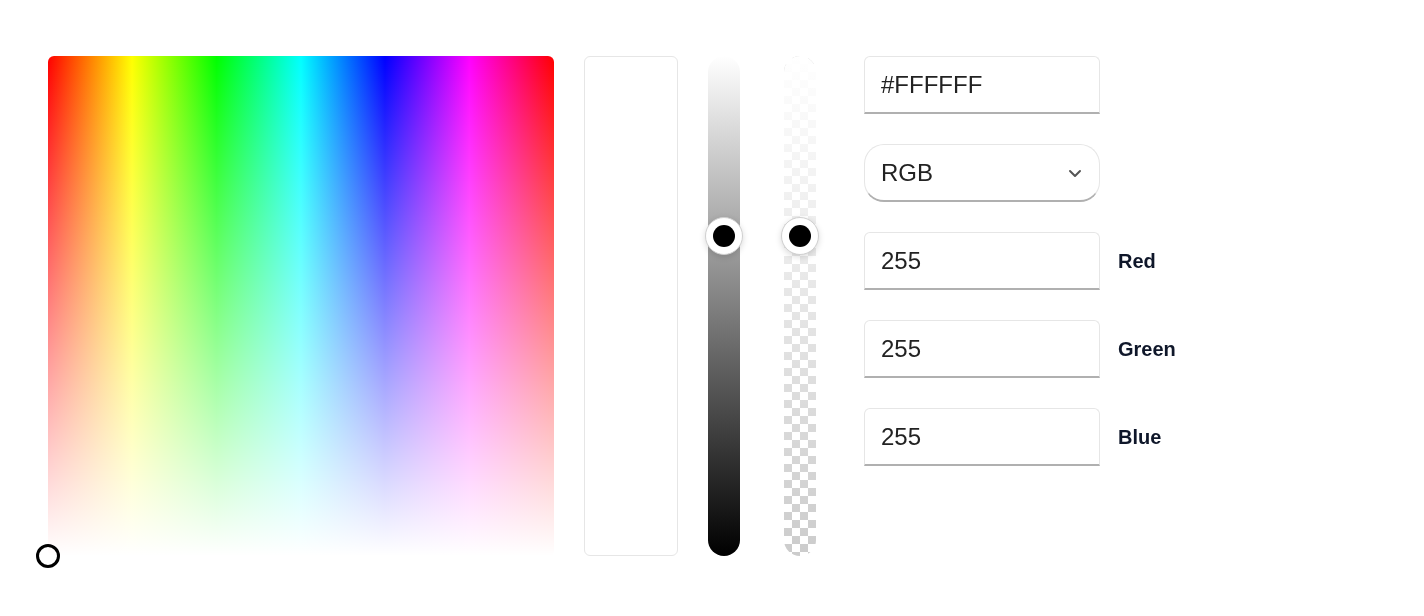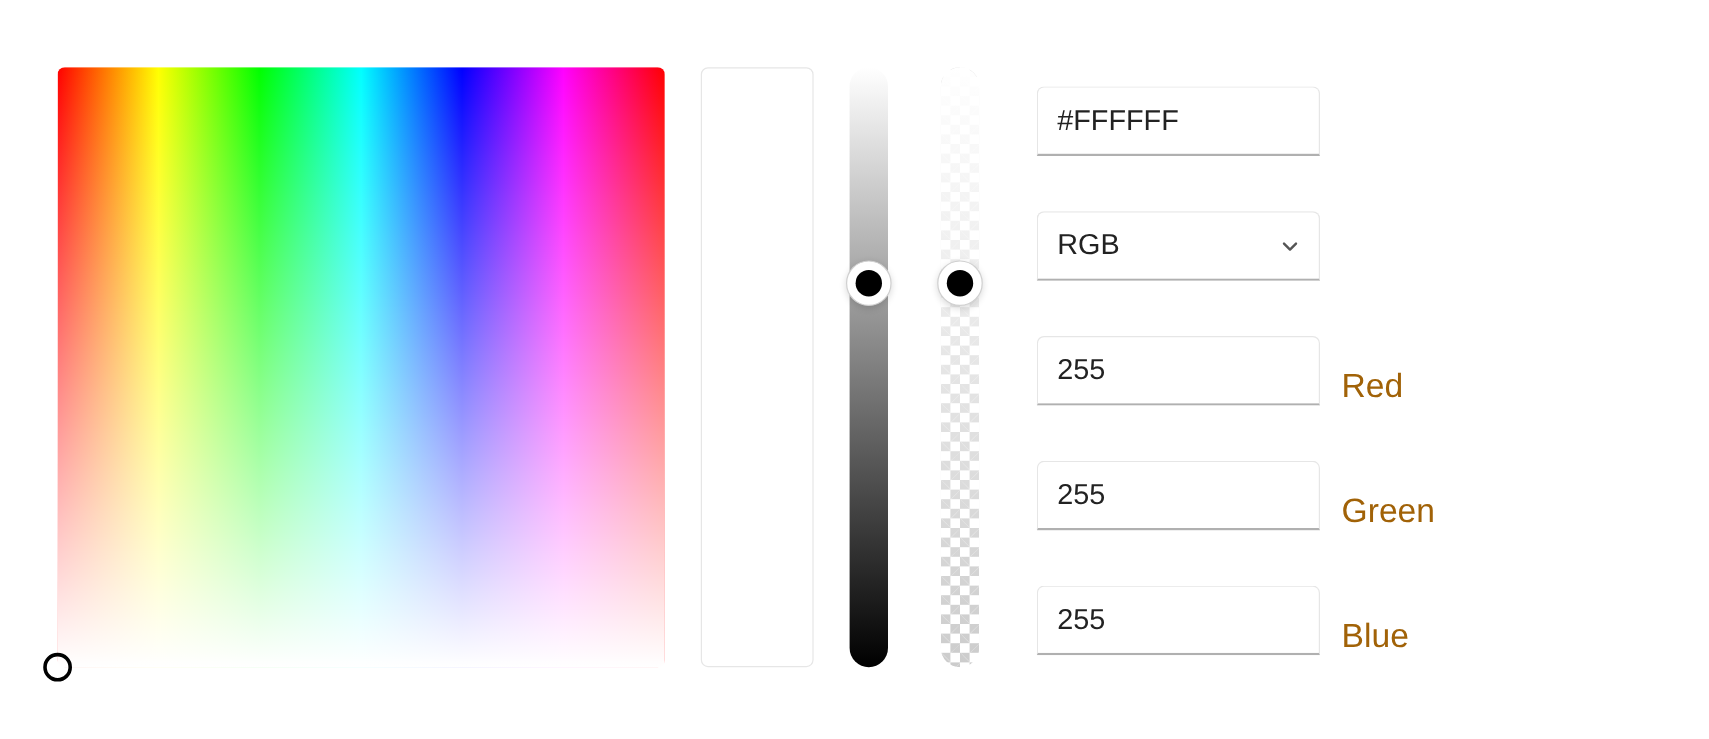--- a/index.html
+++ b/index.html
@@ -111,46 +111,47 @@
     }
     
     .form-col {
       display: flex;
       flex-direction: column;
       gap: 30px;
       margin-left: 18px;
     }
     .row {
       display: flex;
-      align-items: flex-end;
+      align-items: center;
       gap: 18px;
-      margin-top: 16px;
     }
     .input {
       width: 236px;
       height: 58px;
       border: 1px solid #e6e6e6;
       border-bottom: 2px solid #b0b0b0;
       border-radius: 6px 6px 0 0;
       background: #ffffff;
       padding: 0 16px;
       font-size: 24px;
       color: #222;
       outline: none;
       font-family: inherit;
     }
     .select {
       display: flex;
       align-items: center;
       justify-content: space-between;
       cursor: pointer;
+      border-radius: 20px;
     }
     .label {
-      font-size: 28px;
-      color: #a16207;
+      font-size: 20px;
+      color: #0f172a;
+      font-weight: bold;
     }
     .chev {
       width: 16px;
       height: 16px;
       flex-shrink: 0;
     }
   </style>
 </head>
 <body>
 

